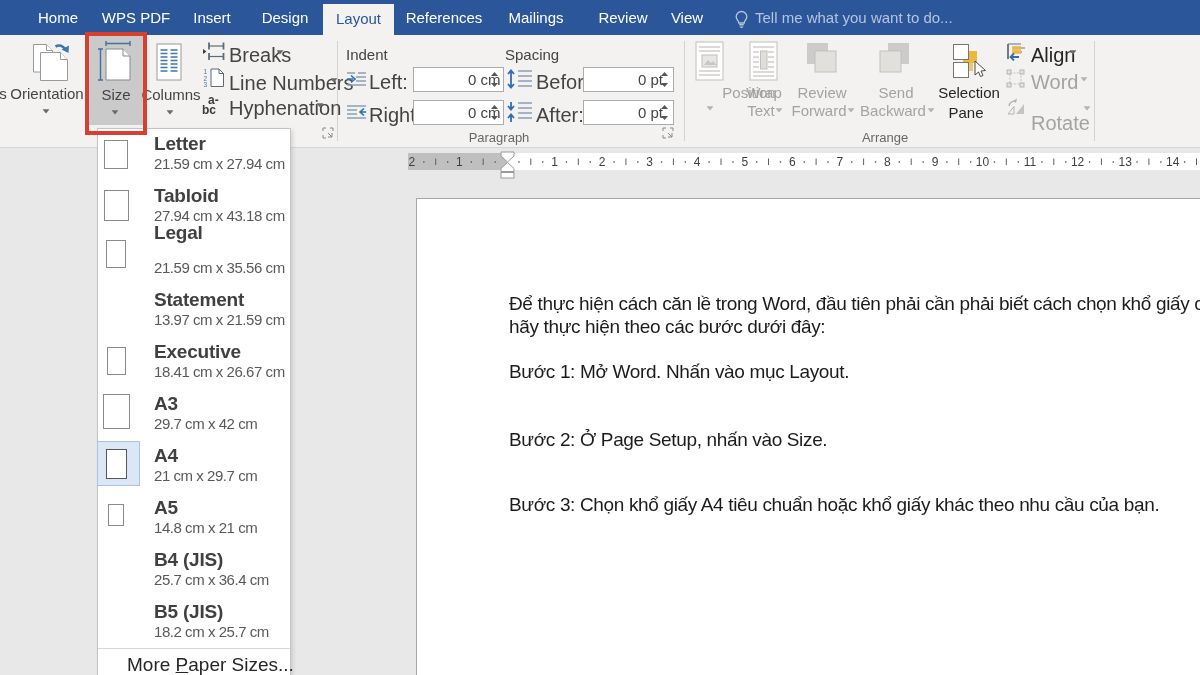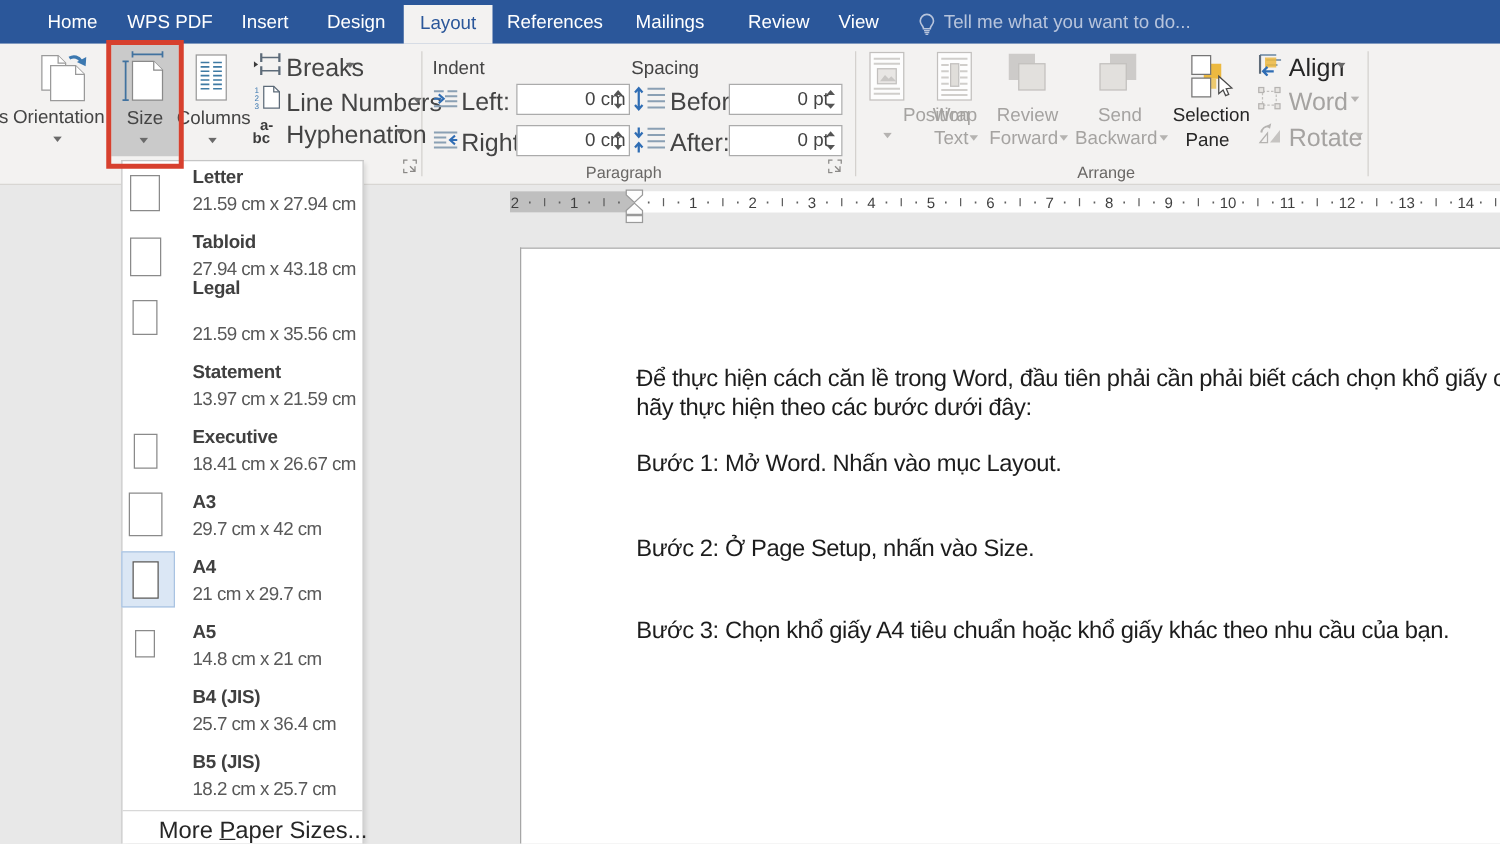--- a/index.html
+++ b/index.html
@@ -19,21 +19,21 @@
 .glabel { position:absolute; top:130px; font-size:13px; color:#696765; transform:translateX(-50%); }
 .btnlabel { position:absolute; font-size:15px; color:#444; transform:translateX(-50%); white-space:nowrap; }
 .dis { color:#a5a3a1 !important; }
 .drop { position:absolute; width:7px; height:5.5px; transform:translateX(-50%); }
 .itext { font-size:20px; color:#444; position:absolute; }
 .spinbox { position:absolute; width:91px; height:25px; background:#fff; border:1px solid #ababab; font-size:15px; color:#444; }
 .spinbox .val { position:absolute; left:9px; top:3px;margin-left:45px; }
 .spin { position:absolute; right:1px; top:0; width:15px; height:23px; }
 
 #menu { left:97px; top:128px; width:194px; height:547px; background:#fff; border:1px solid #c5c5c5; border-bottom:none; box-shadow:2px 2px 4px rgba(0,0,0,0.12); }
-.mi-name { position:absolute; left:154px; font-size:15px; font-weight:bold; color:#404040; letter-spacing:-0.2px; }
+.mi-name { position:absolute; left:154px; font-size:19px; font-weight:bold; color:#404040; letter-spacing:-0.2px; }
 .mi-dim { position:absolute; left:154px; font-size:15px; color:#595959; letter-spacing:-0.45px; }
 .micon { position:absolute; background:#fff; border:1px solid #8a8a8a; }
 
 #rulerwrap { left:408px; top:153px; width:792px; height:17px; background:#fff; }
 #rulermargin { position:absolute; left:0; top:0; width:99px; height:17px; background:#bfbfbf; }
 
 #page { left:416px; top:198px; width:784px; height:477px; background:#fff; border-left:1px solid #a6a6a6; border-top:1px solid #a6a6a6; }
 .doctext { position:absolute; font-size:19px; color:#1c1c1c; line-height:23px; white-space:nowrap; letter-spacing:-0.35px; }
 </style>
 </head>
@@ -281,21 +281,21 @@
 <svg class="drop" style="left:1084px;top:77px" viewBox="0 0 8 6">
     <path d="M0 0 h8 l-4 5 Z" fill="#b5b3b1"></path>
   </svg>
 
 <svg class="abs" style="left:1006px;top:98px" width="19" height="18" viewBox="0 0 19 18">
   <path d="M3 8 a6 6 0 0 1 6-5" fill="none" stroke="#b5b3b1" stroke-width="1.6"></path>
   <path d="M7 3 l4-2.5 -1 4.5 Z" fill="#b5b3b1"></path>
   <path d="M10 16 l8-10 v10 Z" fill="#c6c4c2"></path>
   <path d="M2 16 l6-7.5 v7.5 Z" fill="none" stroke="#b5b3b1"></path>
 </svg>
-<span class="itext dis" style="left:1031px;top:100px">Rotate</span>
+<span class="itext dis" style="left:1031px;top:112px">Rotate</span>
 <svg class="drop" style="left:1087px;top:106px" viewBox="0 0 8 6">
     <path d="M0 0 h8 l-4 5 Z" fill="#b5b3b1"></path>
   </svg>
 
 <span class="glabel" style="left:885px">Arrange</span>
 
 <div class="abs" id="rulerwrap">
   <div id="rulermargin"></div>
   <svg width="792" height="17" viewBox="0 0 792 17" style="position:absolute;left:0;top:0" font-family="Liberation Sans" font-size="12" fill="#3f3f3f">
 <text x="3.9" y="13" text-anchor="middle">2</text>

